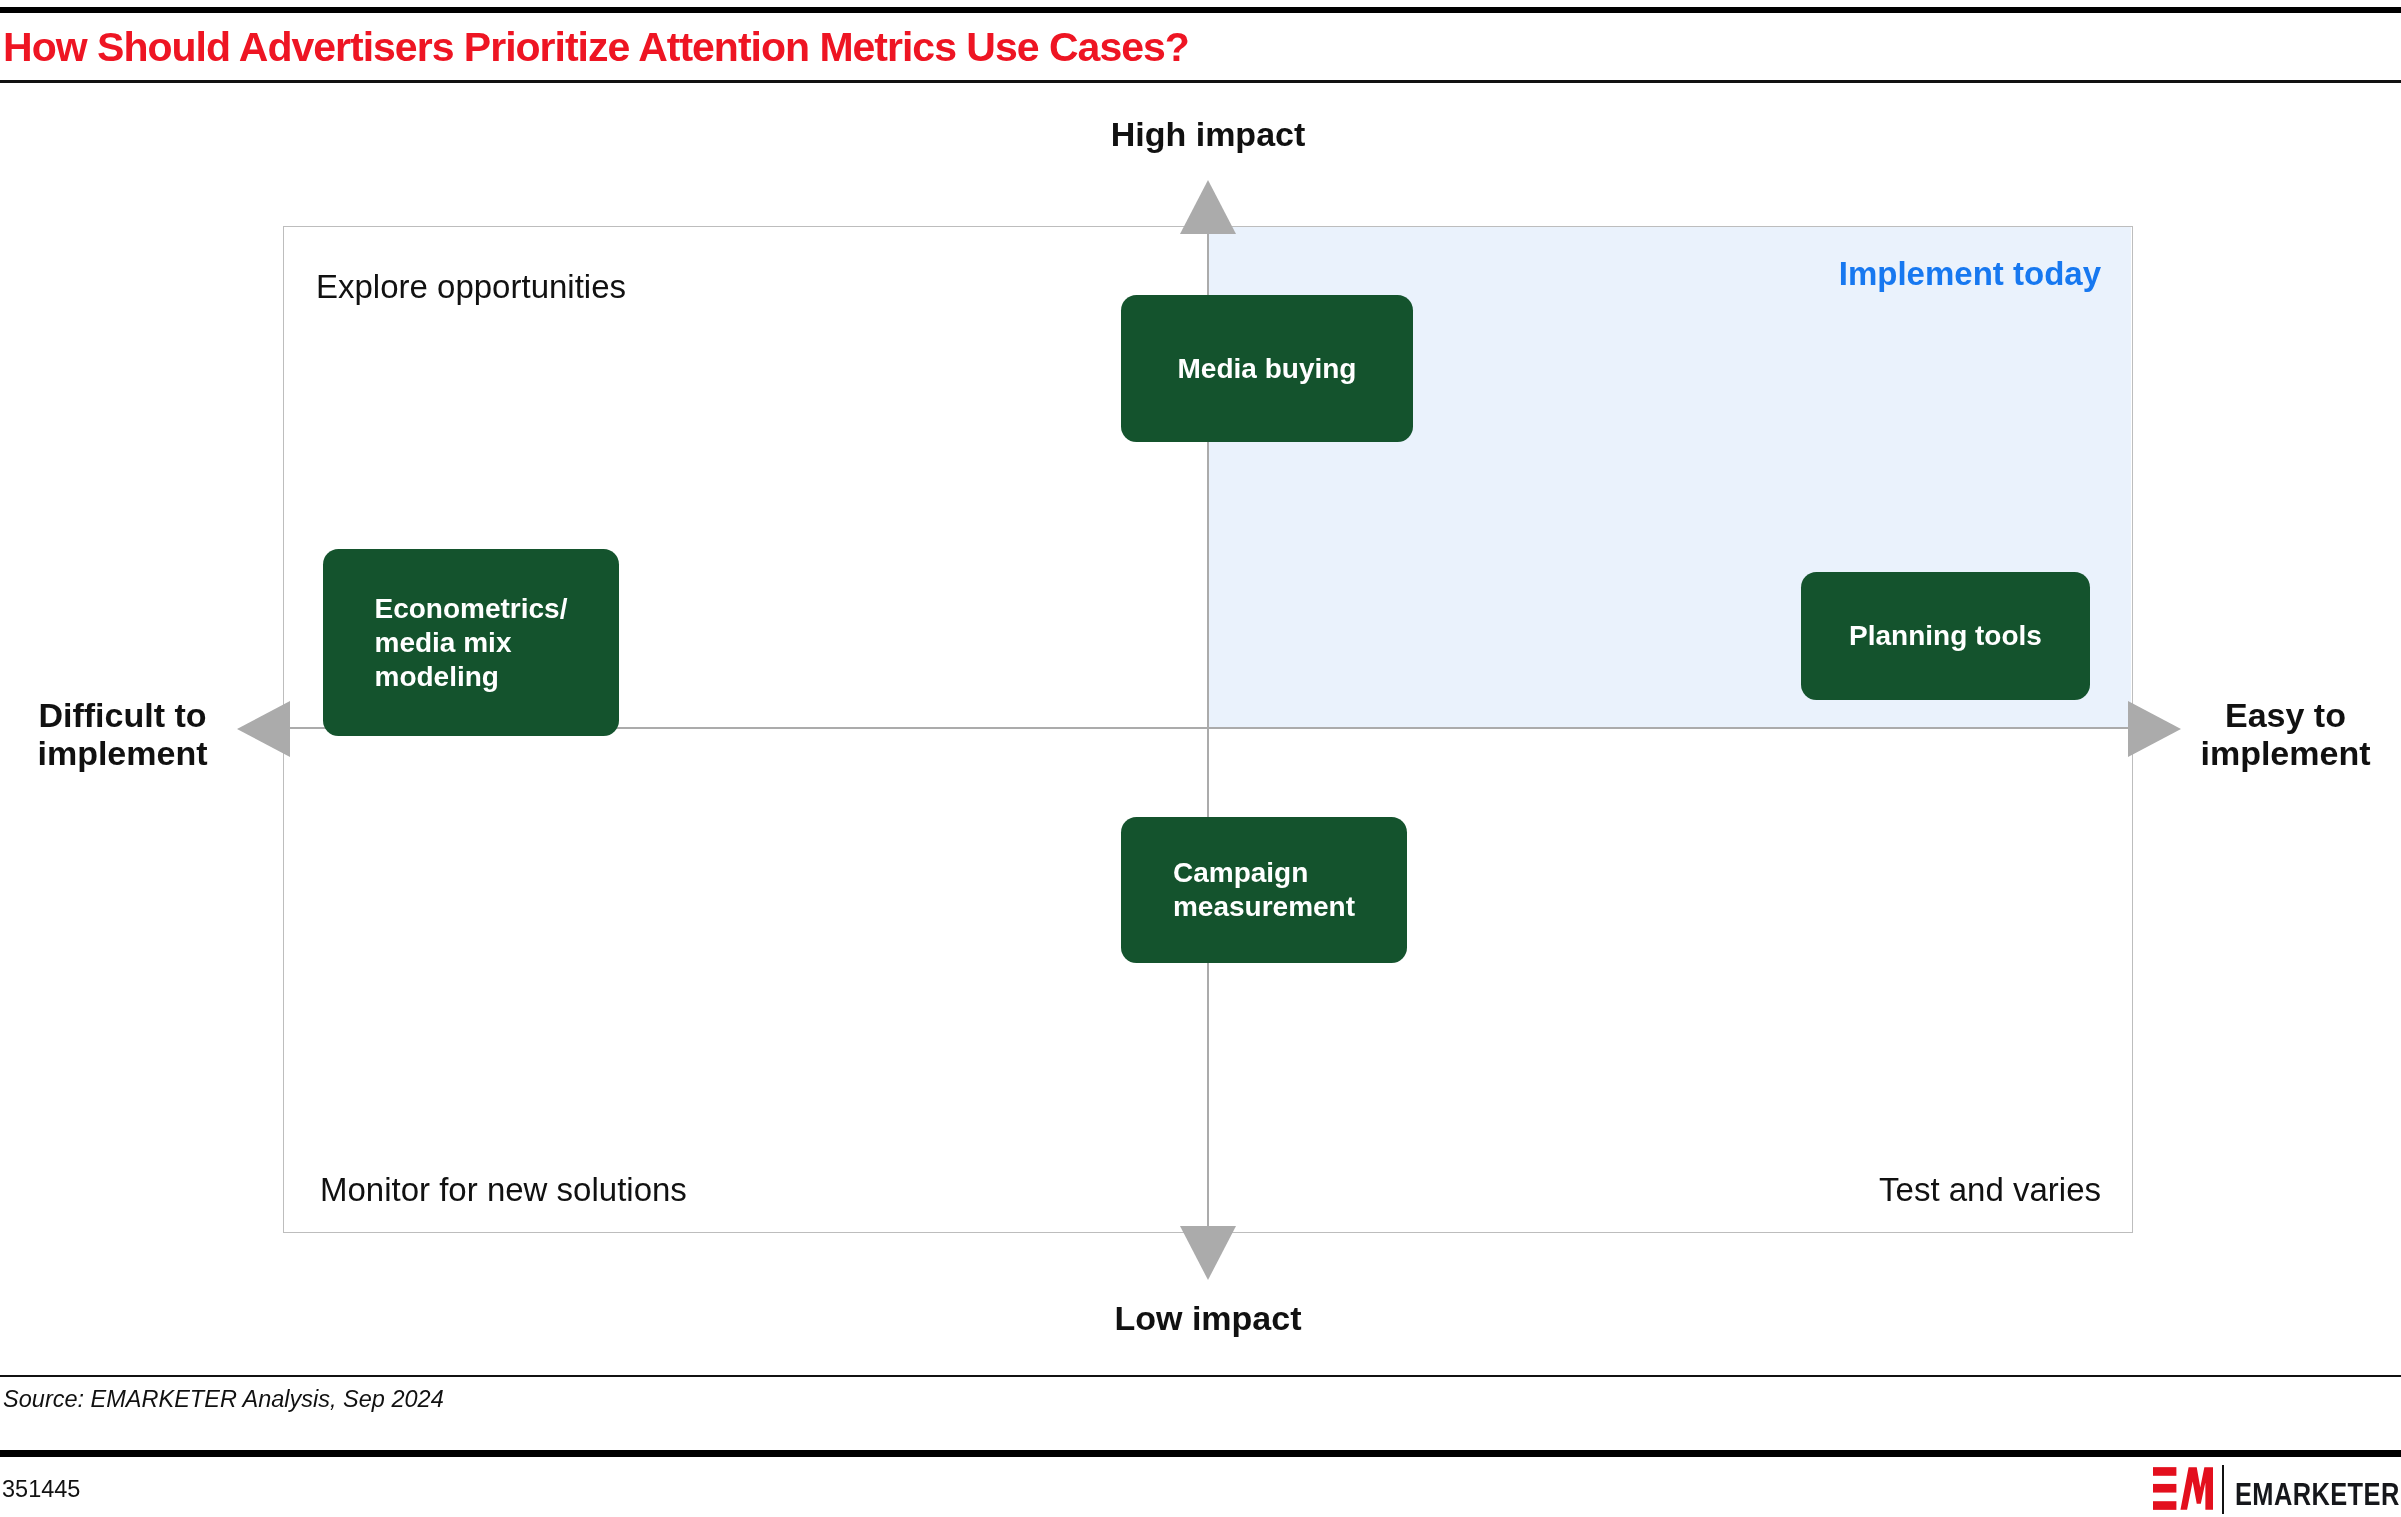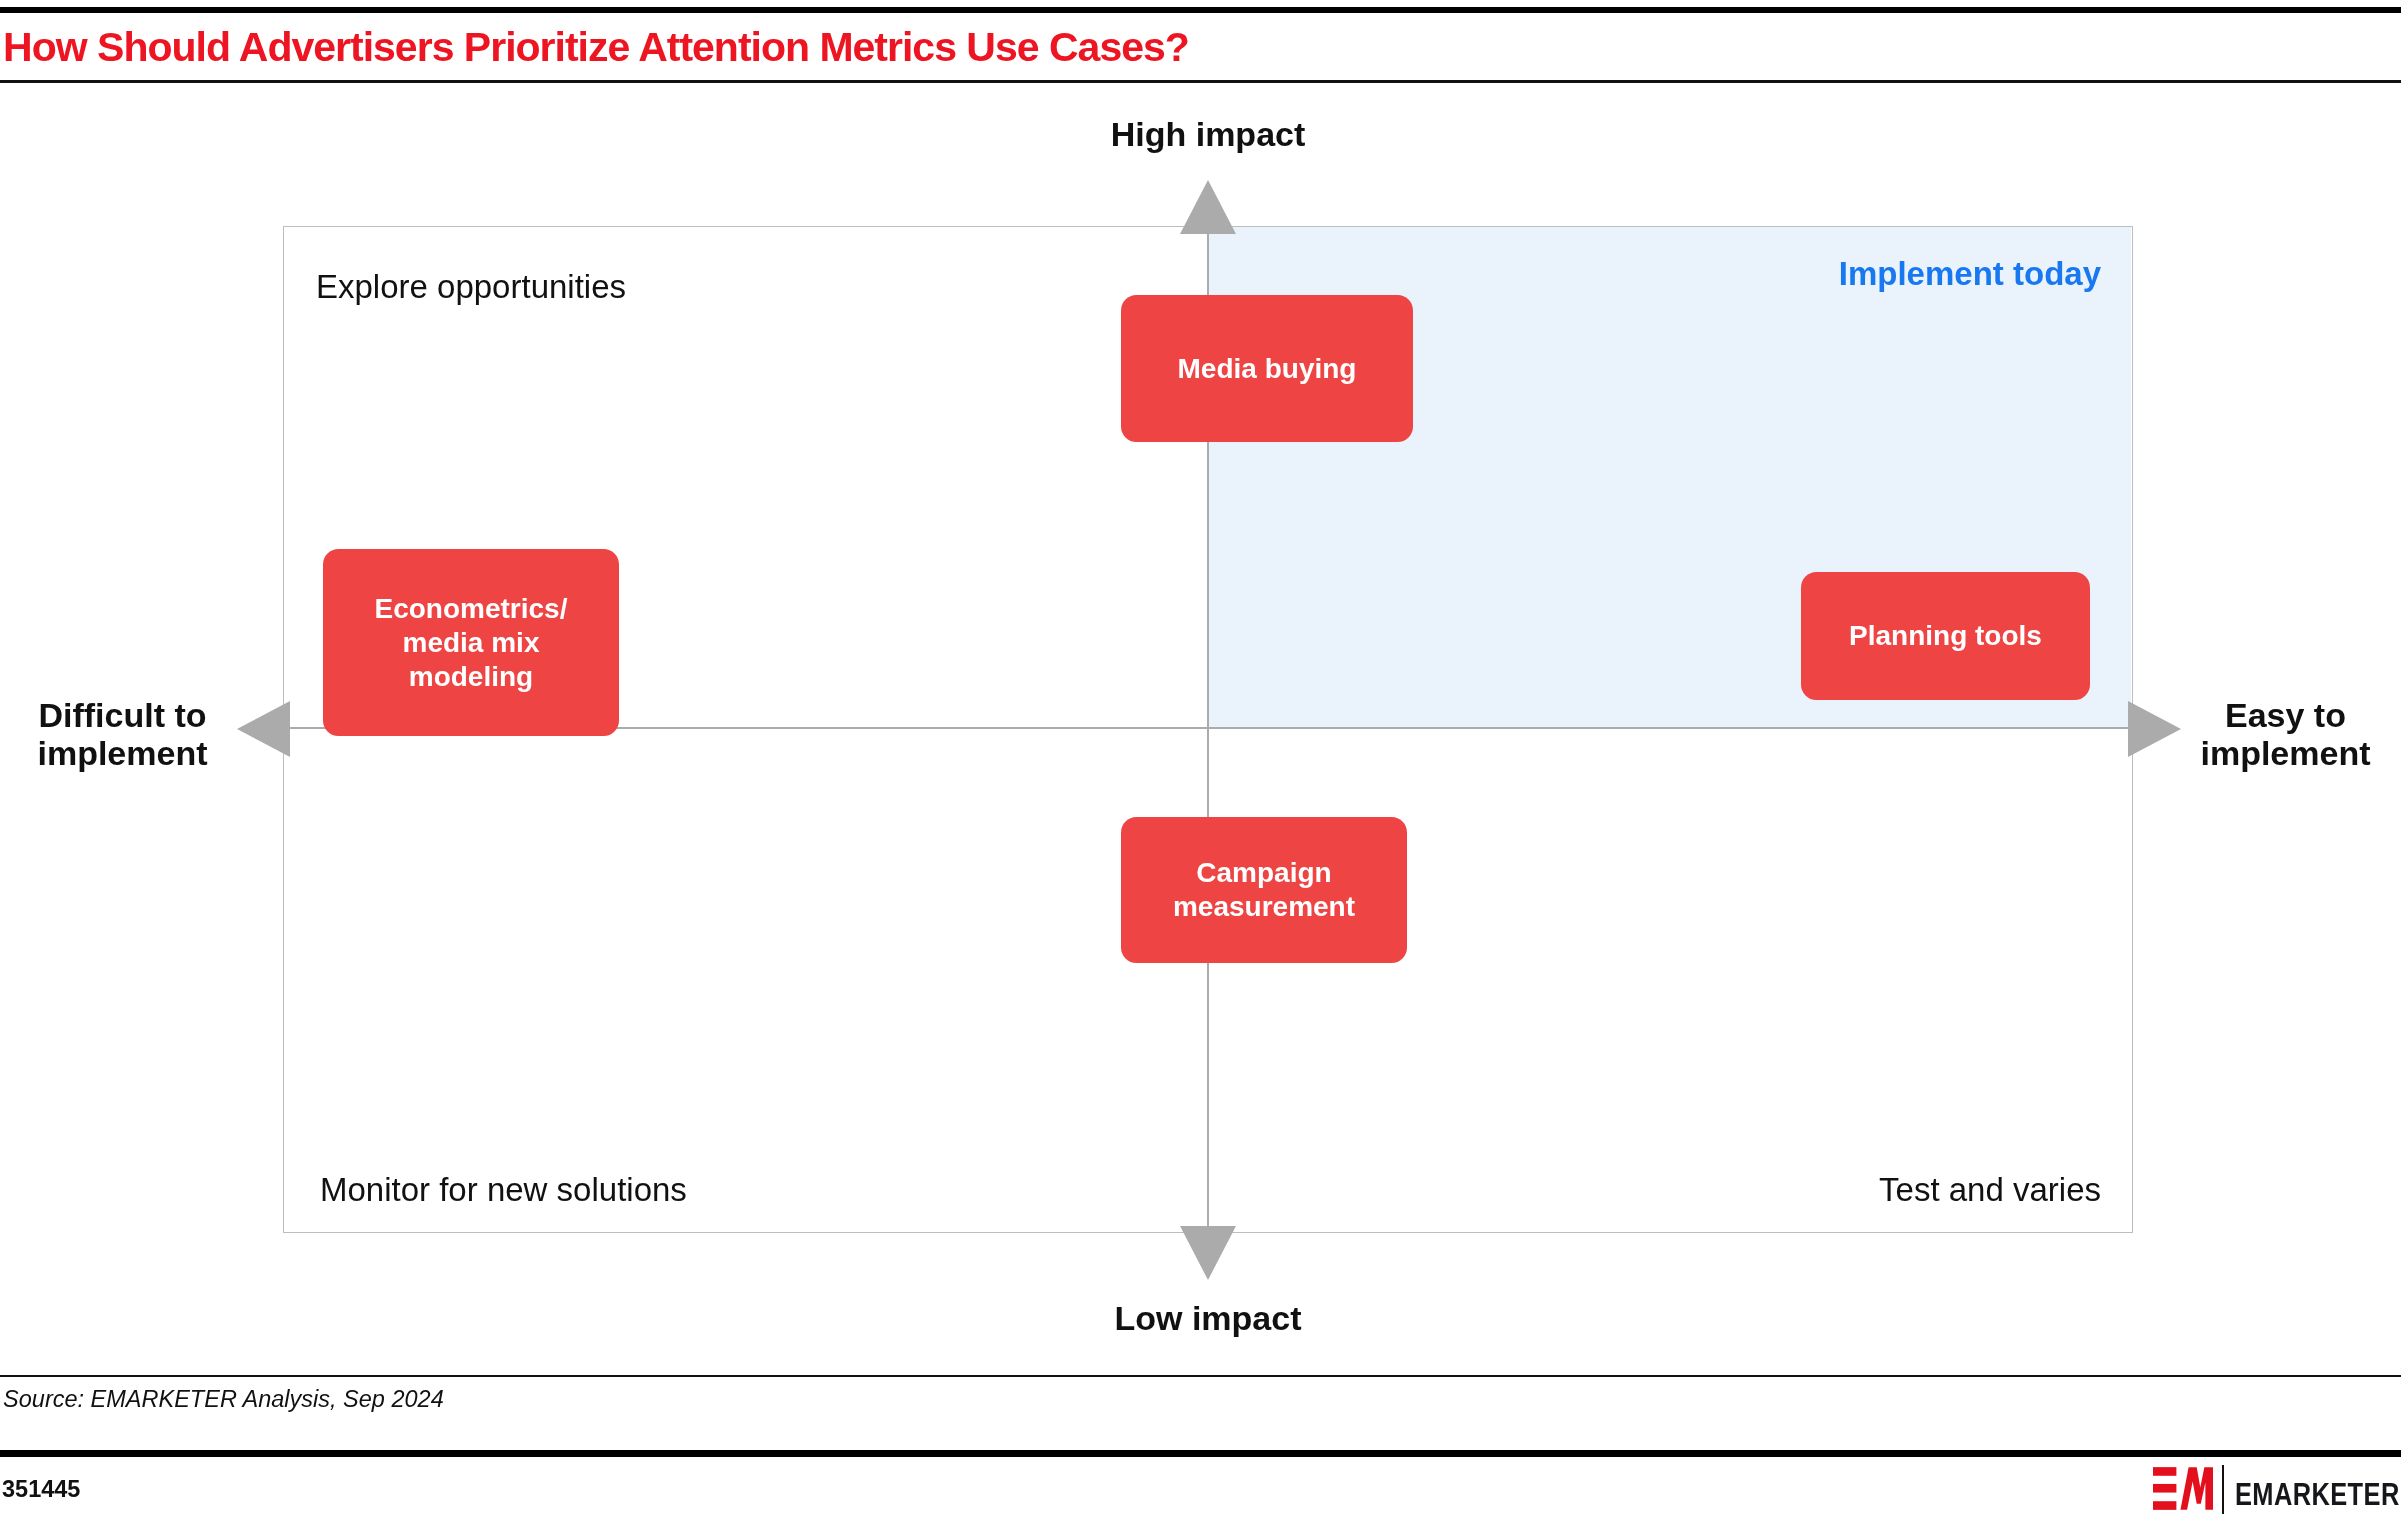--- a/index.html
+++ b/index.html
@@ -39,36 +39,36 @@
 
   
   .quad-label{position:absolute;font-size:33px;color:#111;white-space:nowrap;}
   .q-tl{left:316px;top:268px;}
   .q-tr{right:300px;top:255px;font-weight:bold;color:#1778f0;}
   .q-bl{left:320px;top:1171px;}
   .q-br{right:300px;top:1171px;}
 
   
   .uc{position:absolute;display:flex;align-items:center;justify-content:center;
-      background:#ef4444;color:#fff;font-weight:bold;font-size:28px;line-height:34px;
-      text-align:center;border-radius:15.4px;white-space:pre-line;}
+      background:#14532d;color:#fff;font-weight:bold;font-size:28px;line-height:34px;
+      text-align:left;border-radius:15.4px;white-space:pre-line;}
   .uc-media-buying{left:1121px;top:295px;width:292px;height:147px;}
   .uc-econometrics{left:323px;top:549px;width:296px;height:187px;}
   .uc-planning{left:1801px;top:572px;width:289px;height:128px;}
   .uc-creative{left:492px;top:761px;width:288px;height:146px;}
   .uc-campaign{left:1121px;top:817px;width:286px;height:146px;}
 
   
   .note-rule{position:absolute;left:0;top:1375px;width:100%;height:2px;background:#111;}
   .note-block{position:absolute;left:3.1px;top:1383px;font-size:23.5px;font-style:italic;
               line-height:33px;color:#111;}
 
   
   .footer-bar{position:absolute;left:0;top:1450px;width:100%;height:7.2px;background:#000;}
-  .footer-id{position:absolute;left:2px;top:1476px;font-size:23.5px;font-weight:bold;color:#111;}
+  .footer-id{position:absolute;left:2px;top:1476px;font-size:23.5px;font-weight:normal;color:#111;}
   .logo-mark{position:absolute;left:2153px;top:1467px;width:60px;height:43px;}
   .logo-divider{position:absolute;left:2222px;top:1465px;width:1.5px;height:49px;background:#111;}
   .logo-text{position:absolute;left:2235px;top:1477px;font-size:31px;font-weight:bold;color:#16171b;
              transform:scaleX(0.82);transform-origin:left center;white-space:nowrap;letter-spacing:0.5px;}
 </style>
 </head>
 <body>
 
 <div class="page">
 

